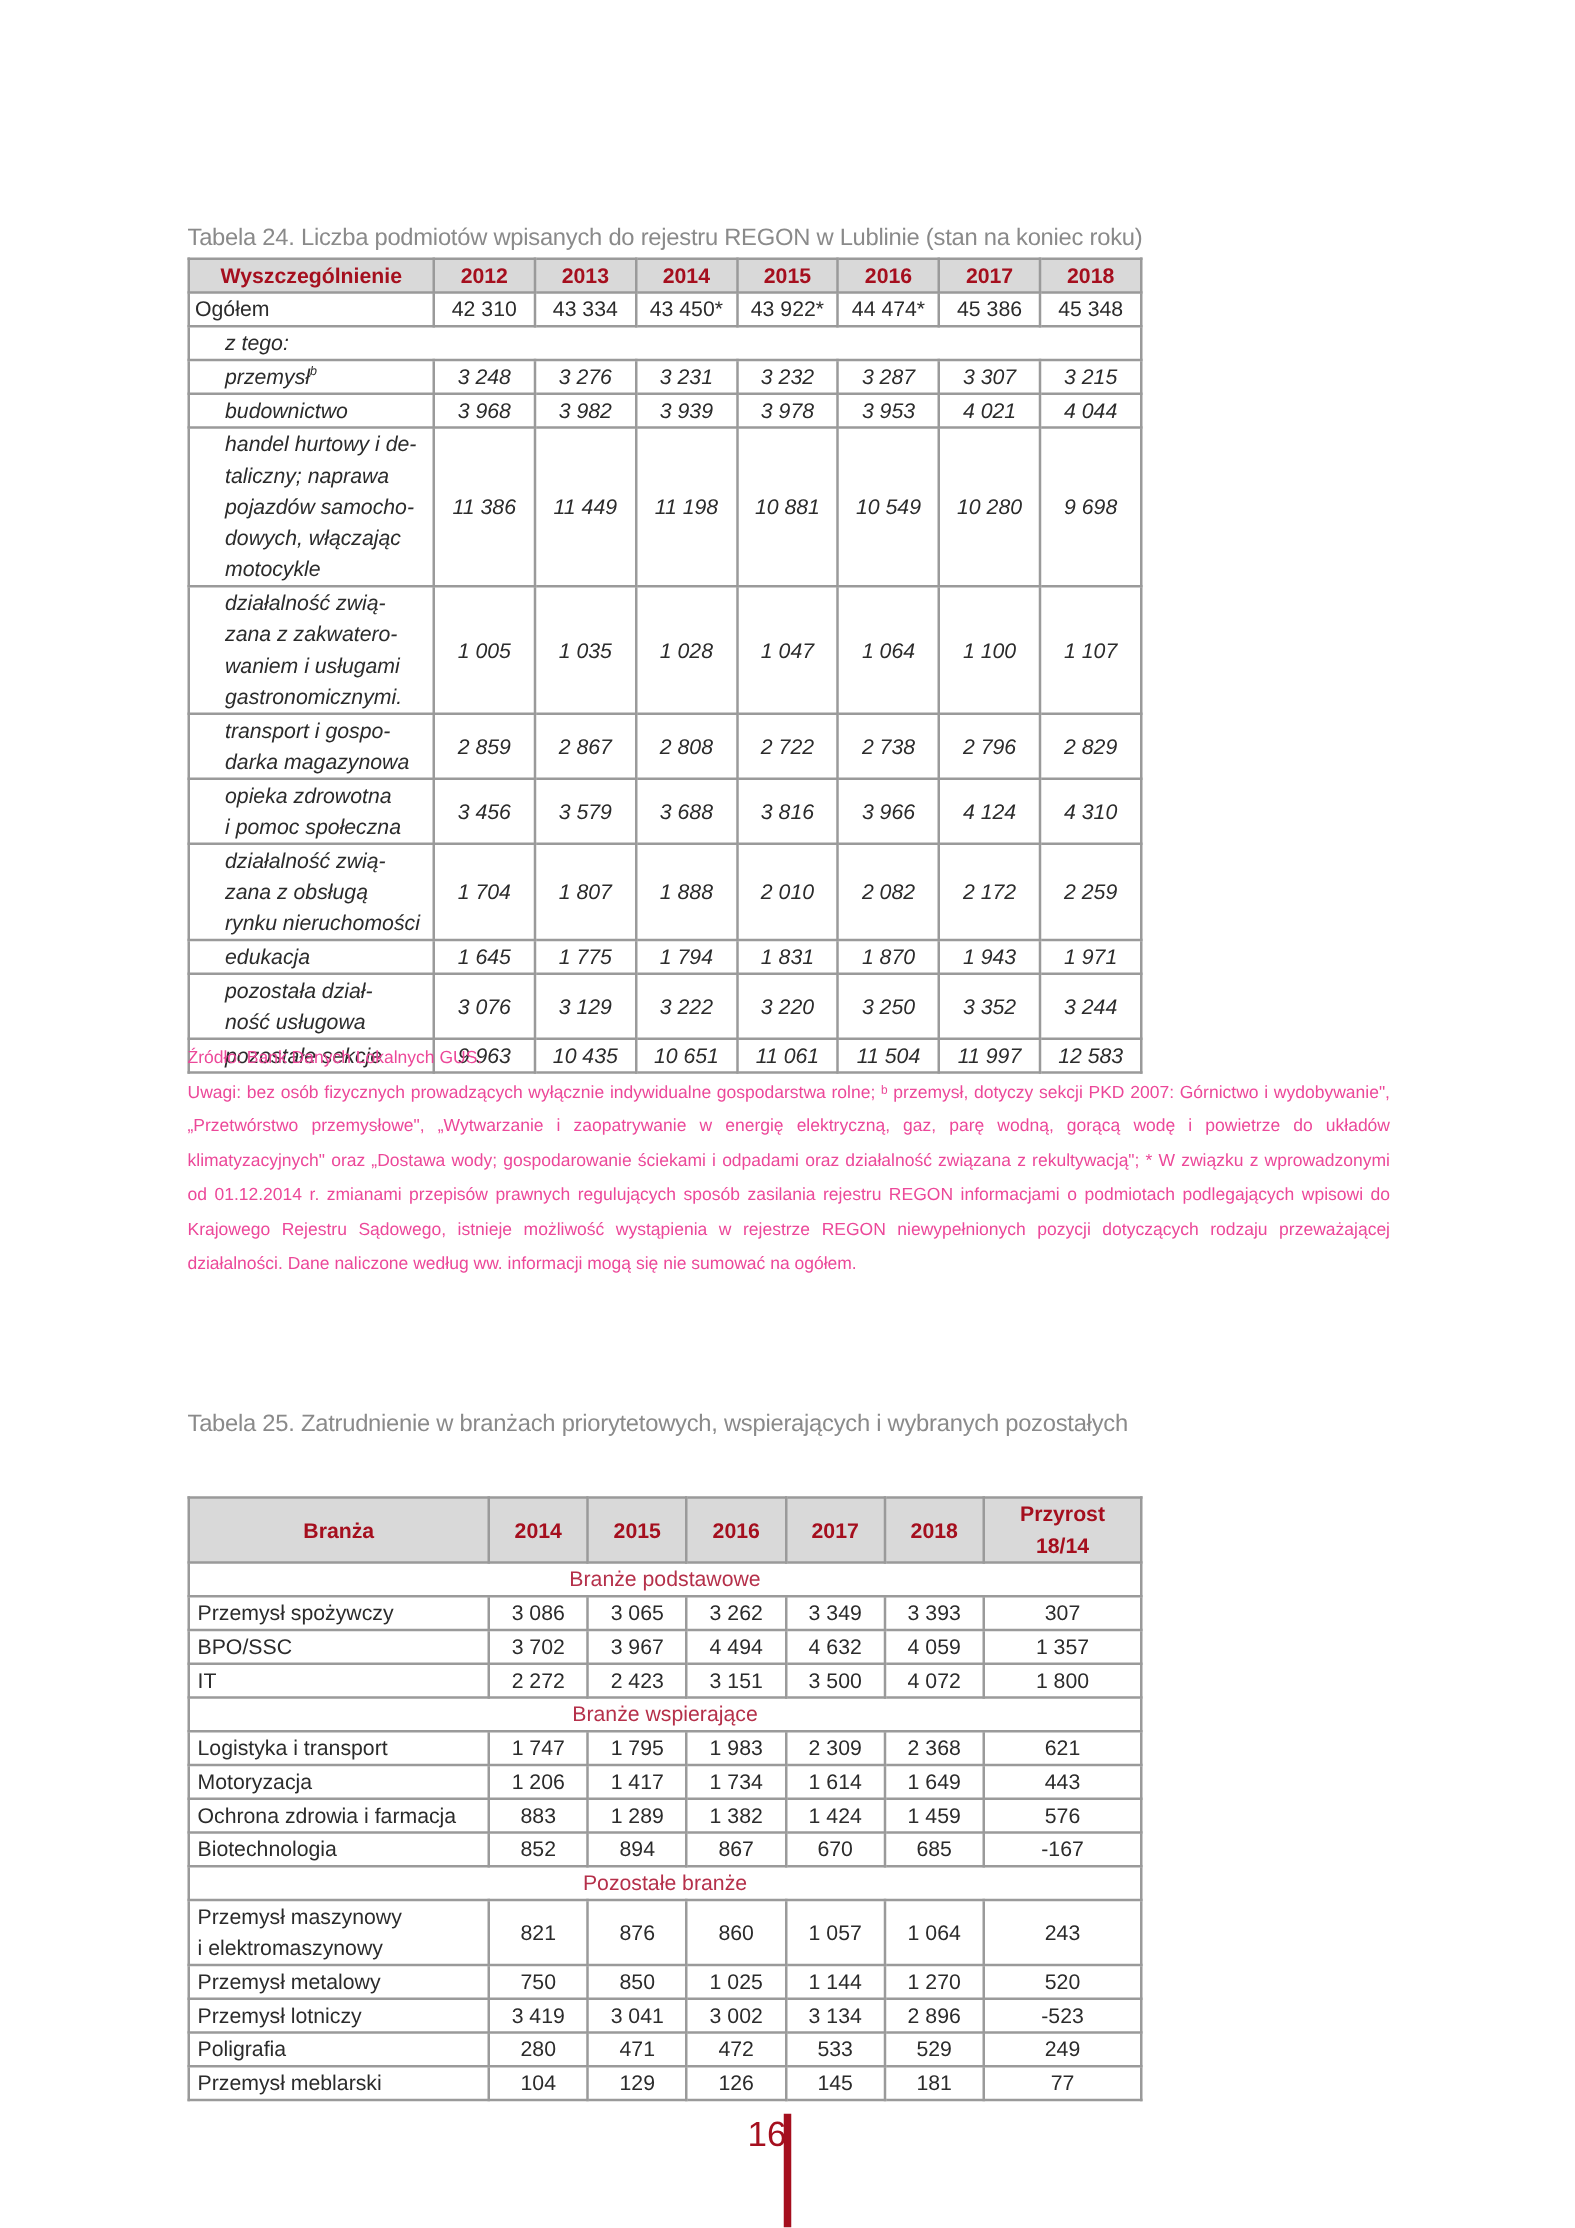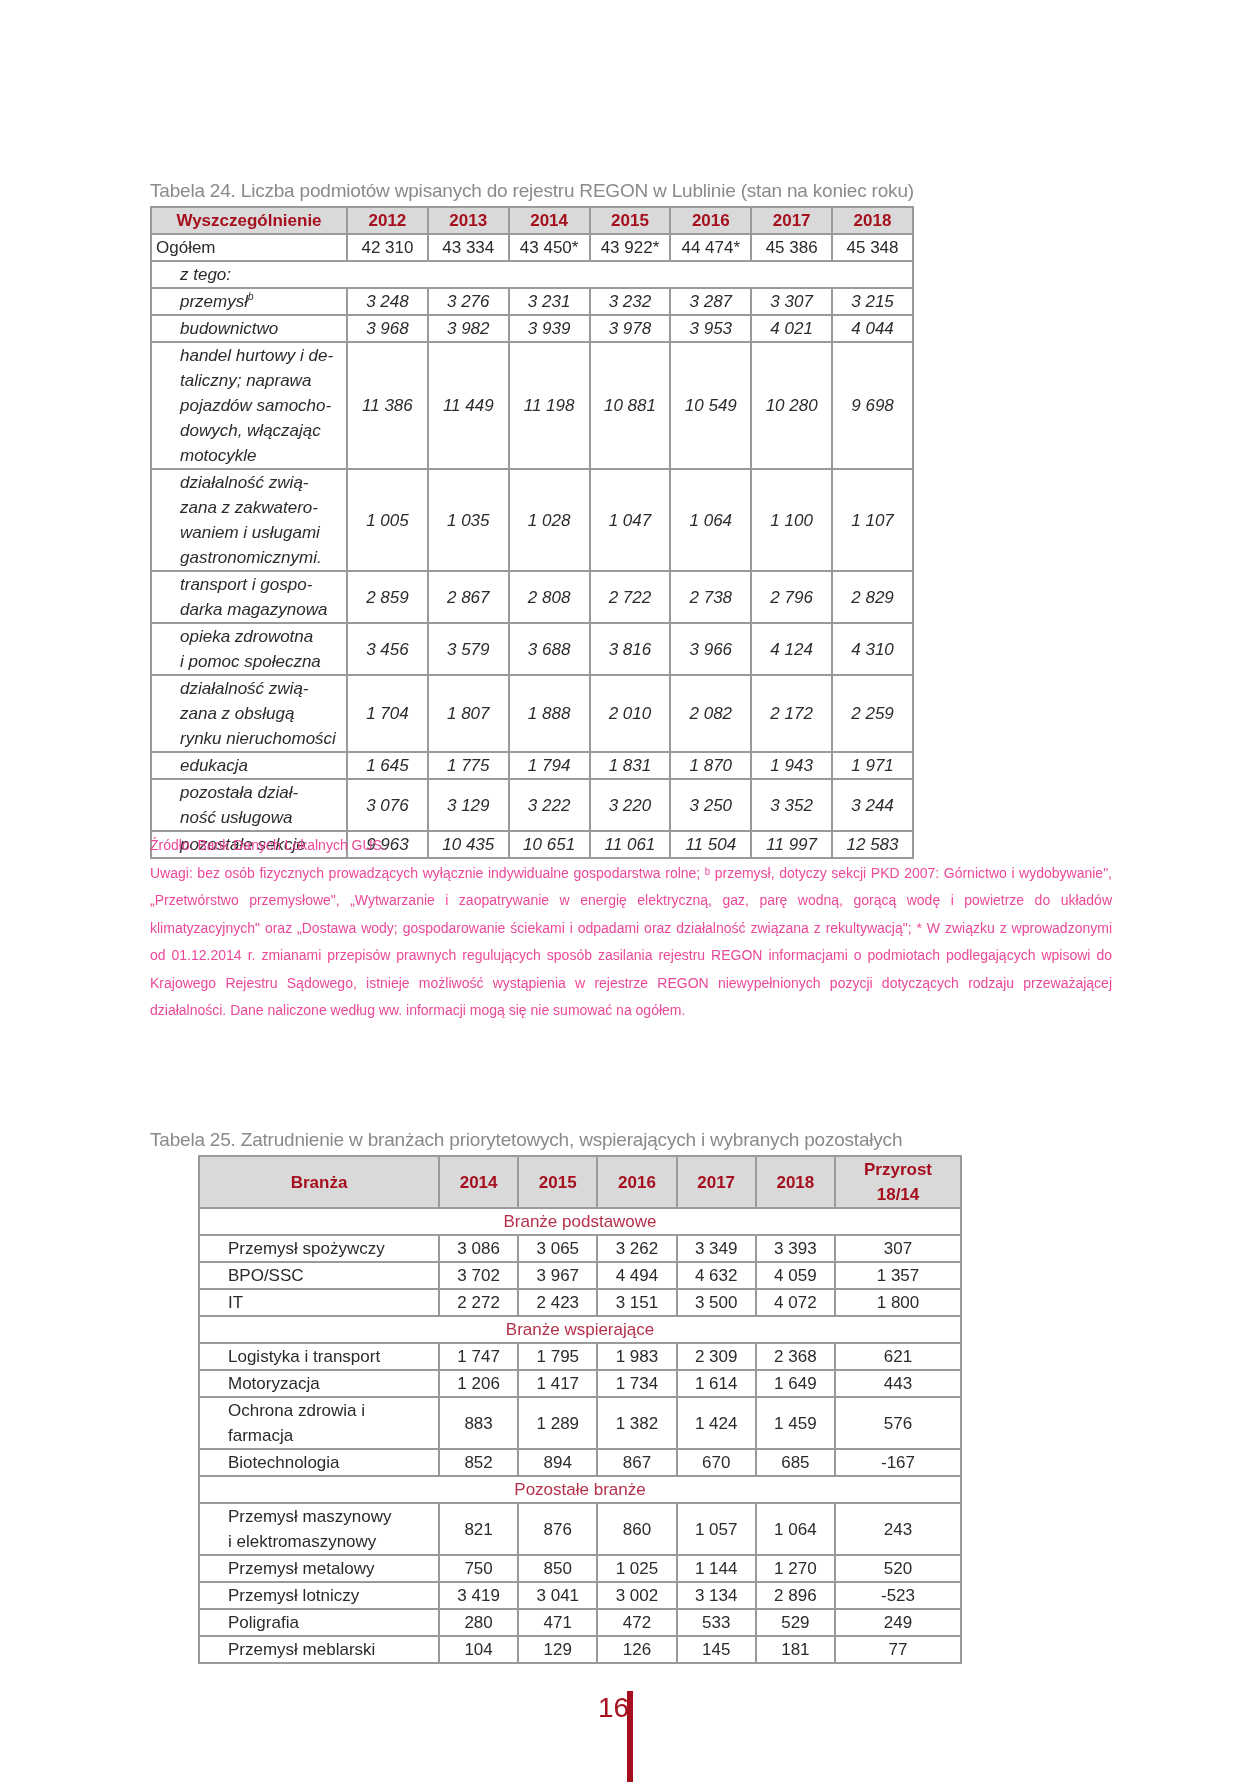--- a/index.html
+++ b/index.html
@@ -10,21 +10,21 @@
   td, th { border: 2px solid #9a9a9a; padding: 0 6px; font-size: 17px; line-height: 25px; }
   th { background: #d9d9d9; color: #a50f1e; font-weight: bold; text-align: center; height: 25px; }
   td.num { text-align: center; }
   #t24 td.lbl-sub { padding-left: 28px; font-style: italic; }
   #t24 td.sub { font-style: italic; }
   #t24 td.lbl-main { padding-left: 4px; }
   #t24 td.lbl-ztego { padding-left: 28px; font-style: italic; }
   sup { font-size: 10px; vertical-align: super; line-height: 0; }
   .notes { position: absolute; left: 150px; width: 962px; font-size: 14px; color: #ec4899; line-height: 27.5px; text-align: justify; }
   .notes p { margin: 0; }
-  #t25 td.lbl { padding-left: 28px; }
+  #t25 td.lbl { padding-left: 6px; }
   #t25 td.section { text-align: center; color: #b5304a; }
   .page-num { position: absolute; left: 598px; top: 1692px; font-size: 28px; color: #a50f1e; }
   .page-bar { position: absolute; left: 627px; top: 1691px; width: 6px; height: 91px; background: #a50f1e; }
 </style>
 </head>
 <body>
 
 <div class="caption" style="top:180px;">Tabela 24. Liczba podmiotów wpisanych do rejestru REGON w Lublinie (stan na koniec roku)</div>
 
 <table id="t24" style="top:206px;">
@@ -179,21 +179,21 @@
     </tbody>
 </table>
 
 <div class="notes" style="top:832px;">
   <p>Źródło: Bank Danych Lokalnych GUS.</p>
   <p>Uwagi: bez osób fizycznych prowadzących wyłącznie indywidualne gospodarstwa rolne; ᵇ przemysł, dotyczy sekcji PKD 2007: Górnictwo i wydobywanie", „Przetwórstwo przemysłowe", „Wytwarzanie i zaopatrywanie w energię elektryczną, gaz, parę wodną, gorącą wodę i powietrze do układów klimatyzacyjnych" oraz „Dostawa wody; gospodarowanie ściekami i odpadami oraz działalność związana z rekultywacją"; * W związku z wprowadzonymi od 01.12.2014 r. zmianami przepisów prawnych regulujących sposób zasilania rejestru REGON informacjami o podmiotach podlegających wpisowi do Krajowego Rejestru Sądowego, istnieje możliwość wystąpienia w rejestrze REGON niewypełnionych pozycji dotyczących rodzaju przeważającej działalności. Dane naliczone według ww. informacji mogą się nie sumować na ogółem.</p>
 </div>
 
 <div class="caption" style="top:1129px;">Tabela 25. Zatrudnienie w branżach priorytetowych, wspierających i wybranych pozostałych</div>
 
-<table id="t25" style="top:1155px;margin-left:48px;">
+<table id="t25" style="top:1197px;">
   <colgroup>
     <col style="width:240px">
       <col>
       <col>
       <col>
       <col>
       <col>
       <col style="width:126px">
   </colgroup>
   <thead>

